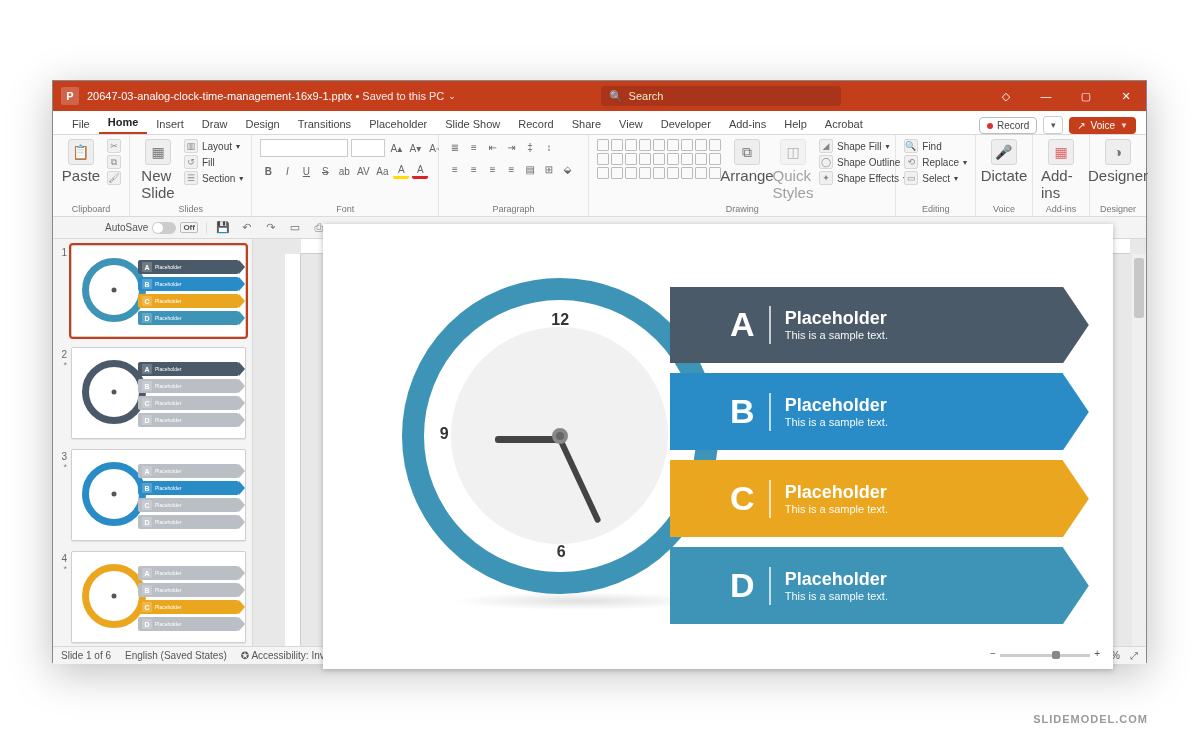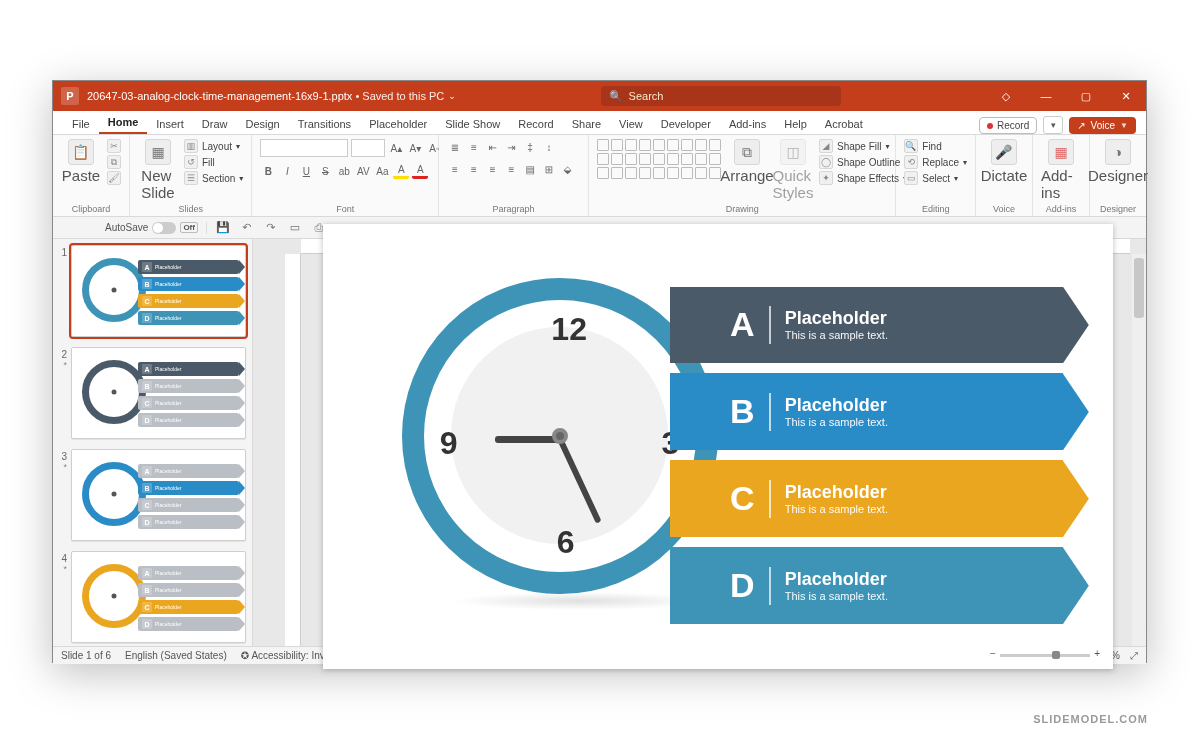--- a/index.html
+++ b/index.html
@@ -68,21 +68,21 @@
 
   .editor { flex: 1; position: relative; background: #e8e8e8; }
   .ruler-h { position: absolute; left: 48px; right: 16px; top: 0; height: 15px; background: #fff; border-bottom: 1px solid #ccc; }
   .ruler-v { position: absolute; left: 32px; top: 15px; bottom: 0; width: 16px; background: #fff; border-right: 1px solid #ccc; }
   .canvaswrap { position: absolute; left: 60px; top: 24px; right: 24px; bottom: 16px; display: flex; align-items: center; justify-content: center; }
   .slide { width: 100%; max-width: 790px; aspect-ratio: 16/9; background: #fff; box-shadow: 0 1px 6px rgba(0,0,0,.25); position: relative; }
 
   
   .clock { position: absolute; left: 10%; top: 12%; width: 40%; aspect-ratio: 1; border-radius: 50%; border: 22px solid #3d94b7; background: #fff; }
   .clock .face { position: absolute; inset: 10%; border-radius: 50%; background: #f1f1f1; }
-  .clock .num { position: absolute; font-weight: 700; font-size: 32px; color: #333; }
+  .clock .num { position: absolute; font-weight: 700; font-size: 16px; color: #333; }
   .hub { position:absolute; left:50%; top:50%; width:16px;height:16px;border-radius:50%;background:#666;border:4px solid #888;transform:translate(-50%,-50%); z-index:3;}
   .hand { position:absolute; left:50%; top:50%; background:#444; transform-origin: left center; border-radius:3px; }
   .hand.hh { width:24%; height:7px; transform: rotate(180deg); }
   .hand.mm { width:34%; height:6px; transform: rotate(65deg); }
   .clock::after{content:"";position:absolute;left:10%;right:-5%;bottom:-14%;height:18px;background:radial-gradient(ellipse at center, rgba(0,0,0,.12), rgba(0,0,0,0) 70%);}
 
   .arrows { position: absolute; left: 44%; top: 14%; right: 3%; bottom: 10%; display: flex; flex-direction: column; gap: 10px; }
   .arrow { flex:1; position: relative; display: flex; align-items: center; padding-left: 60px; color: #fff; }
   .arrow .back { position:absolute; inset:0; --c: #888; }
   .arrow .back::before { content:""; position:absolute; left:0; right:26px; top:0; bottom:0; background: var(--c); }

